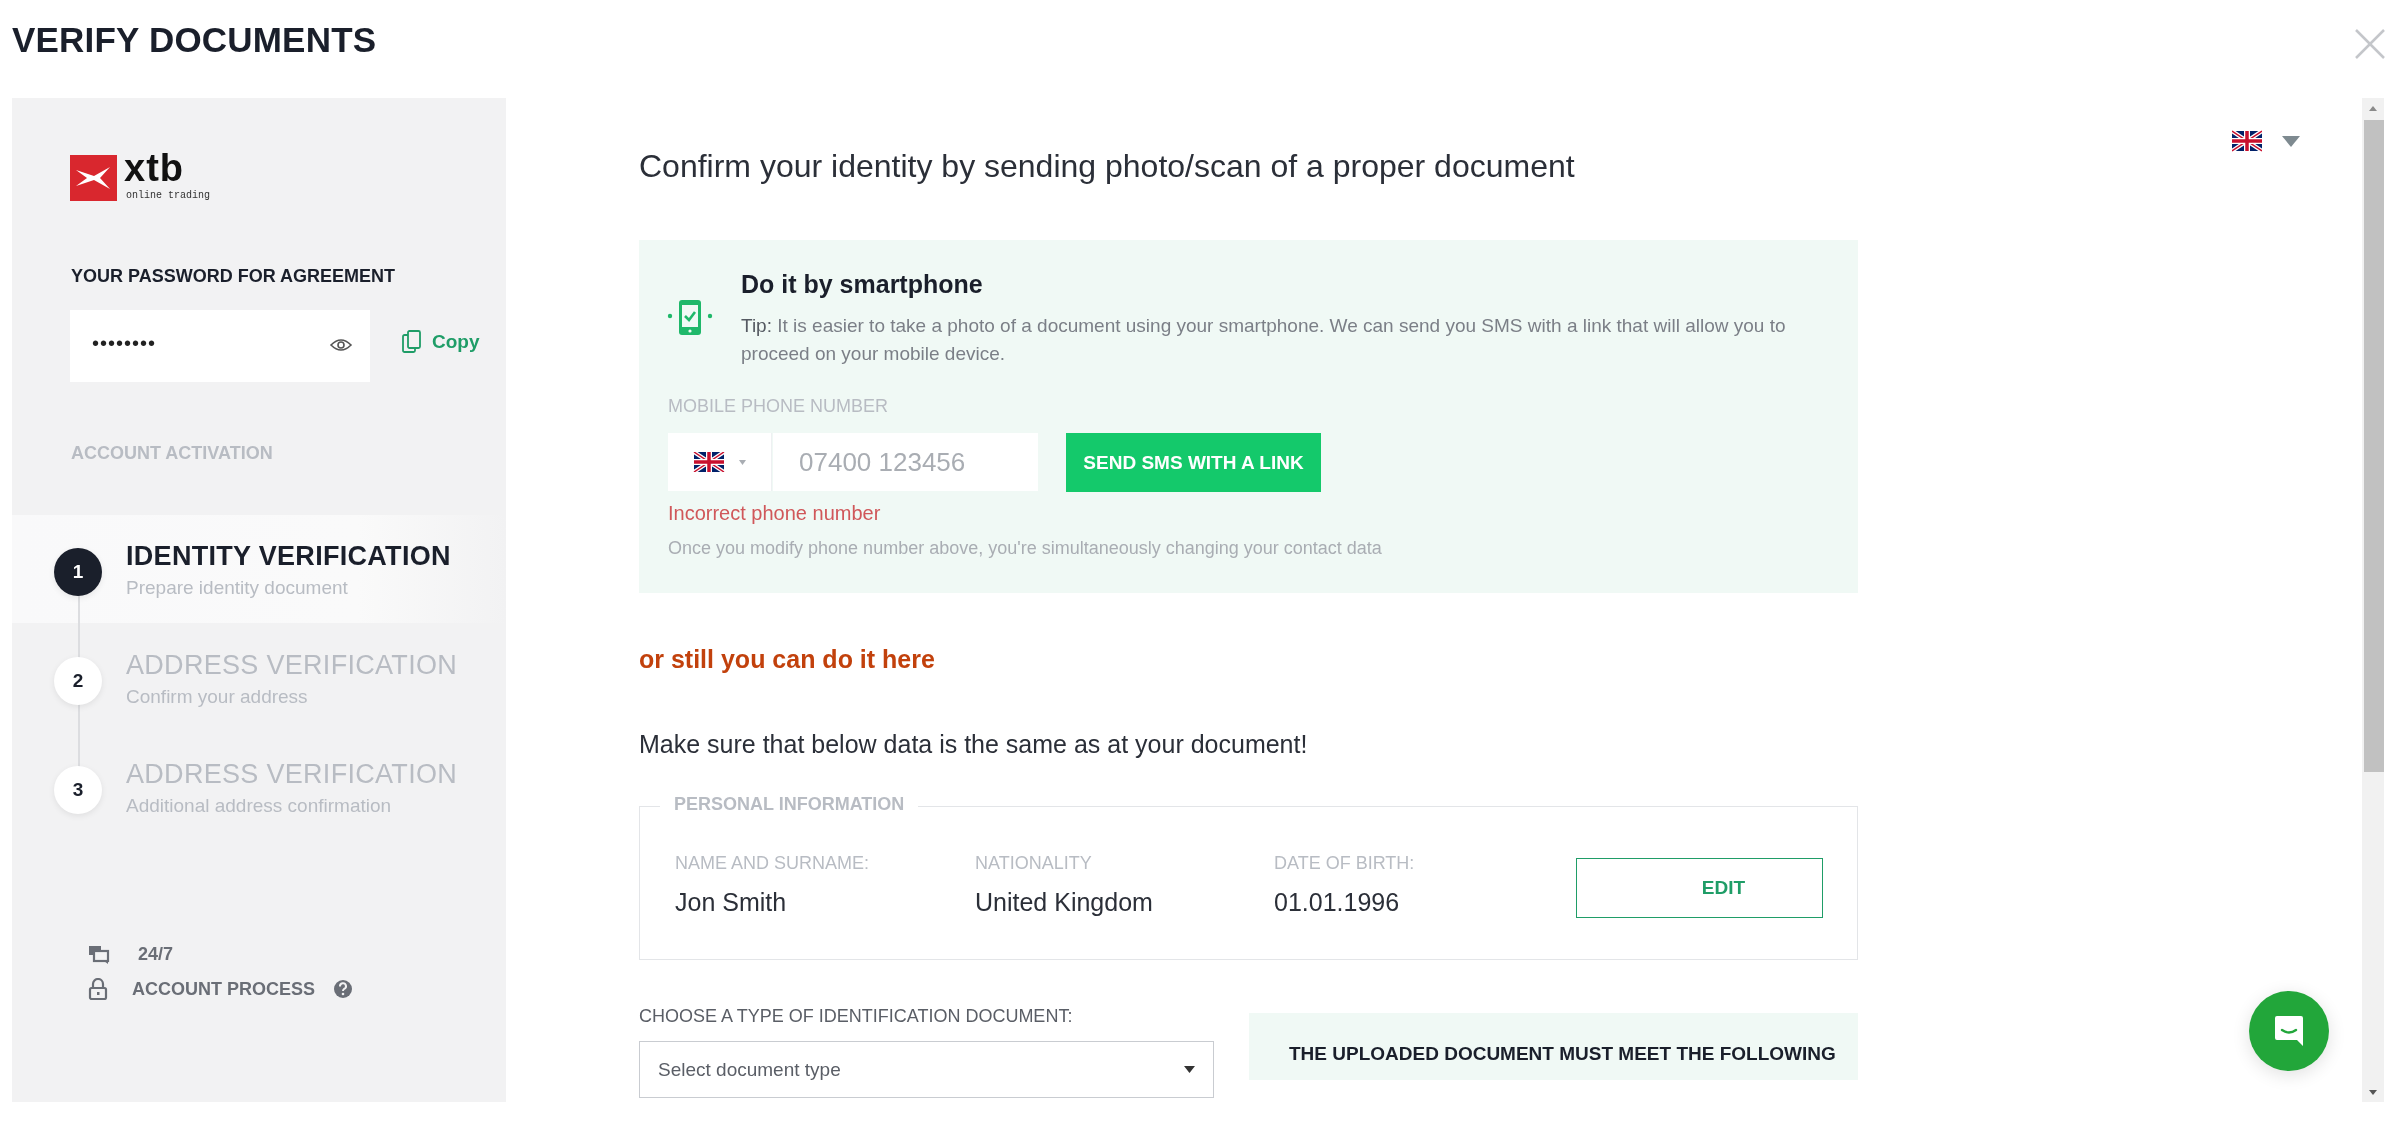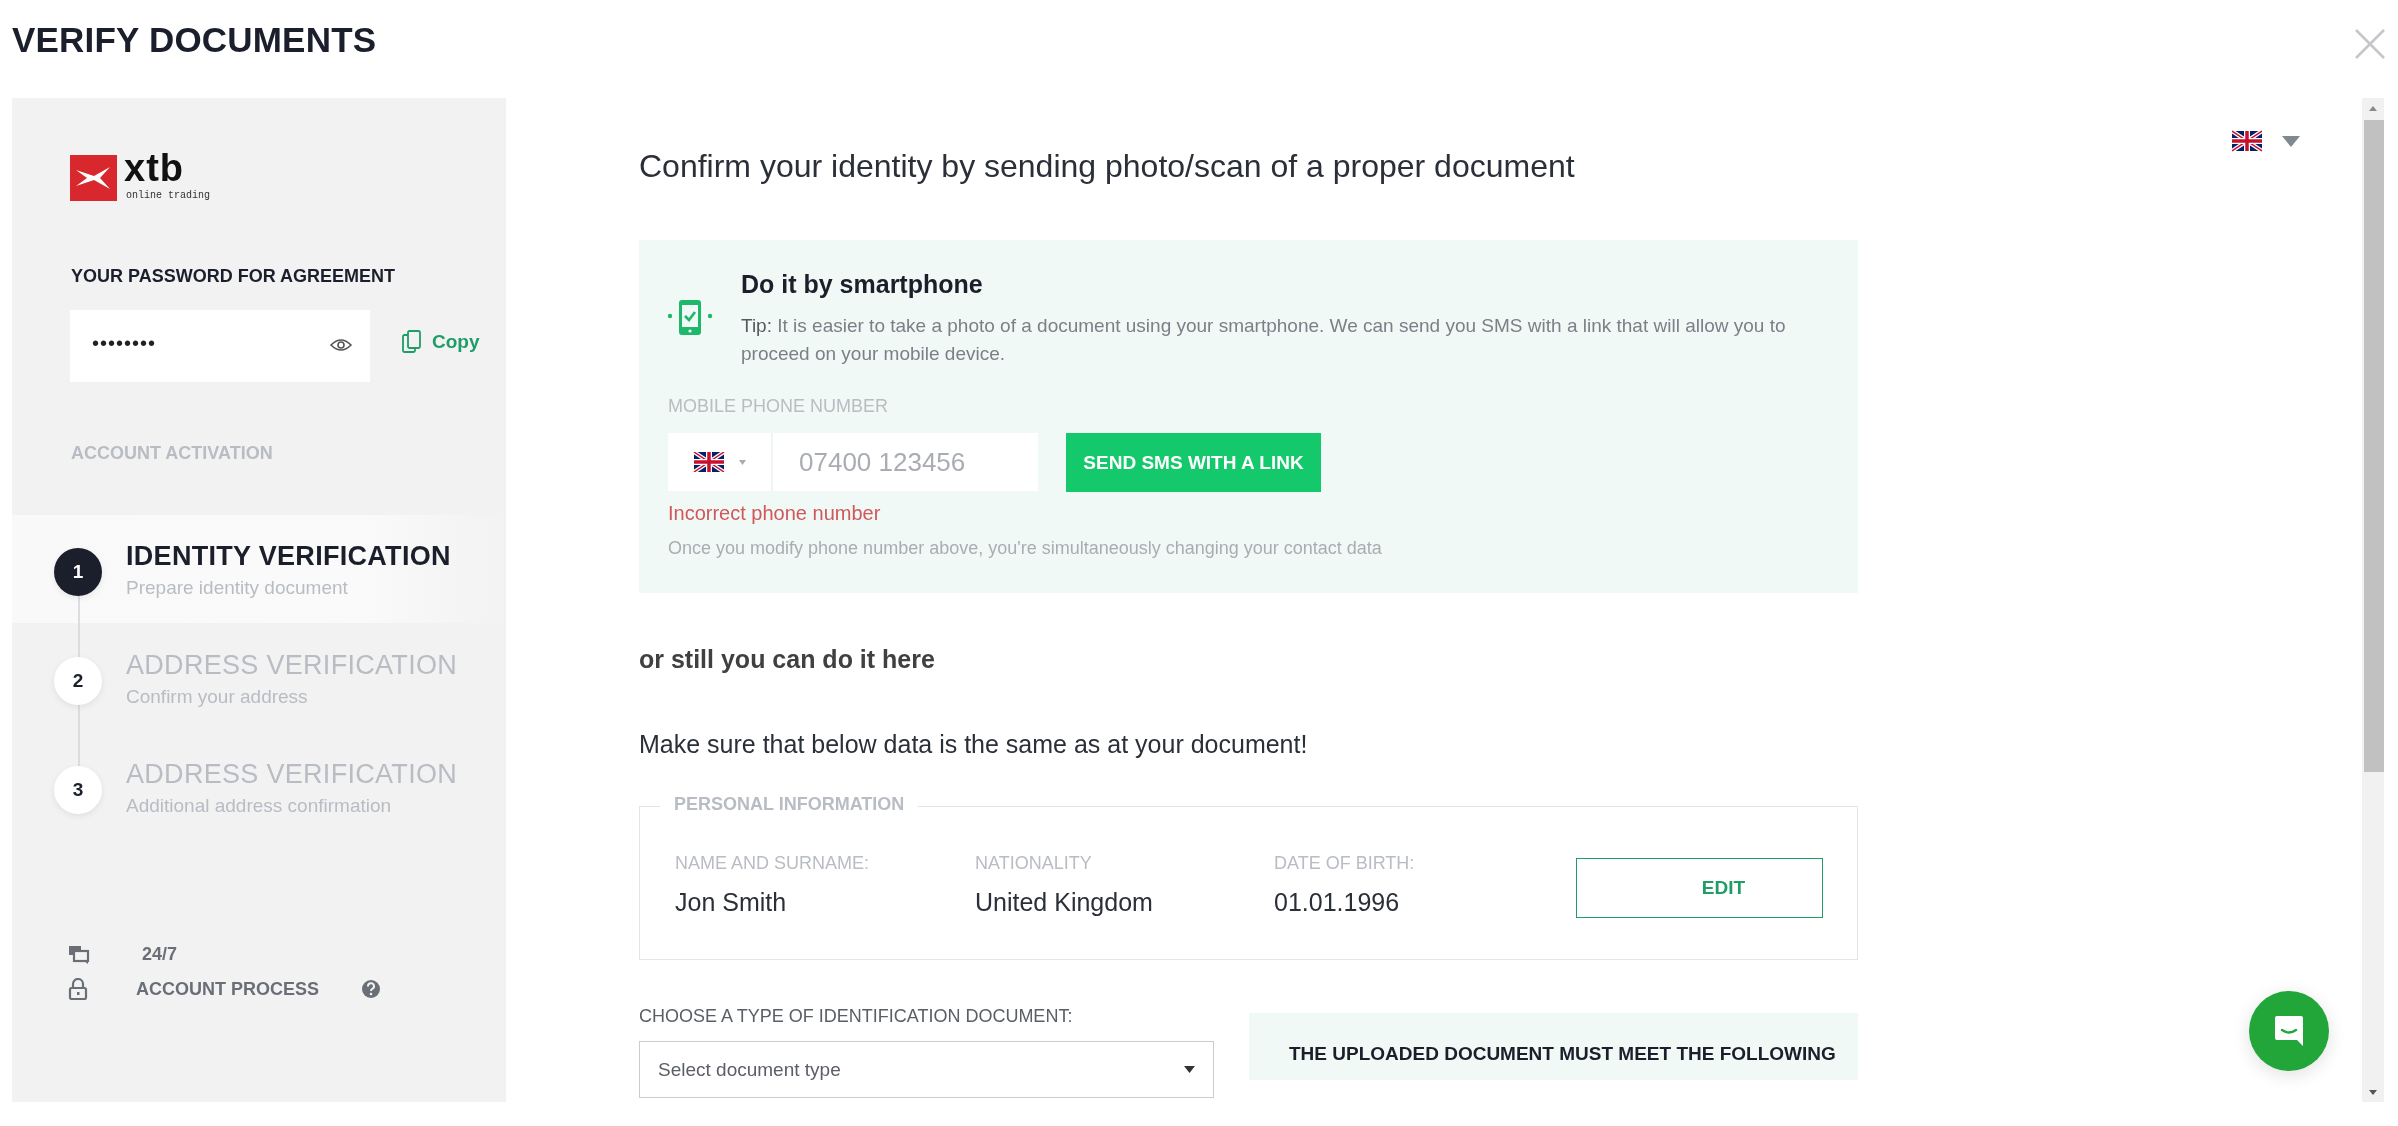--- a/index.html
+++ b/index.html
@@ -31,21 +31,21 @@
     background: linear-gradient(90deg, #f9f9fa 0%, #fafafa 70%, #f2f2f3 100%); }
   .step-line { position: absolute; left: 66px; width: 2px; background: #dcdde0; }
   .step-circle { position: absolute; left: 42px; width: 48px; height: 48px; border-radius: 50%;
     display: flex; align-items: center; justify-content: center; font-size: 19px; font-weight: 700;
     background: #fff; color: #1a1f2b; box-shadow: 0 2px 6px rgba(0,0,0,0.08); }
   .step-circle.active { background: #1a1f2b; color: #fff; }
   .step-title { position: absolute; left: 114px; font-size: 27px; color: #b8bcc3; letter-spacing: 0.3px; }
   .step-title.active { color: #1a1f2b; font-weight: 700; }
   .step-sub { position: absolute; left: 114px; font-size: 19px; color: #b8bcc3; }
 
-  .foot-row { position: absolute; left: 56px; display: flex; align-items: center; gap: 24px; }
+  .foot-row { position: absolute; left: 76px; display: flex; align-items: center; }
   .foot-row .txt { font-size: 18px; font-weight: 700; color: #6a6e76; }
 
   
   #main-heading { left: 639px; top: 148px; font-size: 32px; color: #2b2f38; font-weight: 400; }
   #lang-sel { left: 2232px; top: 130px; display: flex; align-items: center; gap: 20px; cursor: pointer; }
 
   #sms-box { left: 639px; top: 240px; width: 1219px; height: 353px; background: #f0f9f5; }
   #sms-box .icon { position: absolute; left: 28px; top: 58px; }
   #sms-box .title { position: absolute; left: 102px; top: 30px; font-size: 25px; font-weight: 700; color: #1a1f2b; }
   #sms-box .tip { position: absolute; left: 102px; top: 72px; width: 1080px; font-size: 19px; line-height: 28px; color: #7b7f87; }
@@ -54,21 +54,21 @@
   #phone-country { position: absolute; left: 29px; top: 193px; width: 104px; height: 58px; background: #fff;
     display: flex; align-items: center; justify-content: center; gap: 14px; border-right: 1px solid #eef0f2; cursor: pointer; }
   #phone-input { position: absolute; left: 134px; top: 193px; width: 265px; height: 58px; background: #fff; border: none;
     font-family: "Liberation Sans", sans-serif; font-size: 26px; padding-left: 26px; color: #333; outline: none; }
   #phone-input::placeholder { color: #a9adb3; }
   #send-sms-btn { position: absolute; left: 427px; top: 193px; width: 255px; height: 59px; background: #14c96b; color: #fff;
     border: none; font-family: "Liberation Sans", sans-serif; font-size: 19px; font-weight: 700; cursor: pointer; }
   #sms-box .error { position: absolute; left: 29px; top: 262px; font-size: 20px; color: #d0575a; }
   #sms-box .note { position: absolute; left: 29px; top: 298px; font-size: 18px; color: #a9adb3; }
 
-  #or-here { left: 639px; top: 645px; font-size: 25px; font-weight: 700; color: #404040; }
+  #or-here { left: 639px; top: 645px; font-size: 25px; font-weight: 700; color: #c2410c; }
   #make-sure { left: 639px; top: 730px; font-size: 25px; color: #2b2f38; }
 
   #pi-box { left: 639px; top: 806px; width: 1219px; height: 154px; border: 1px solid #e3e5e8; }
   #pi-box .legend { position: absolute; left: 20px; top: -13px; background: #fff; padding: 0 14px; font-size: 18px; font-weight: 700; color: #b8bcc3; }
   .pi-col { position: absolute; top: 46px; }
   .pi-col .k { font-size: 18px; color: #b8bcc3; }
   .pi-col .v { font-size: 25px; color: #2b2f38; margin-top: 14px; }
   #edit-btn { position: absolute; left: 936px; top: 51px; width: 247px; height: 60px; background: #fff; border: 1.5px solid #1f9d67;
     color: #1f9d67; font-family: "Liberation Sans", sans-serif; font-size: 19px; font-weight: 700; cursor: pointer; padding-left: 48px; }
 

